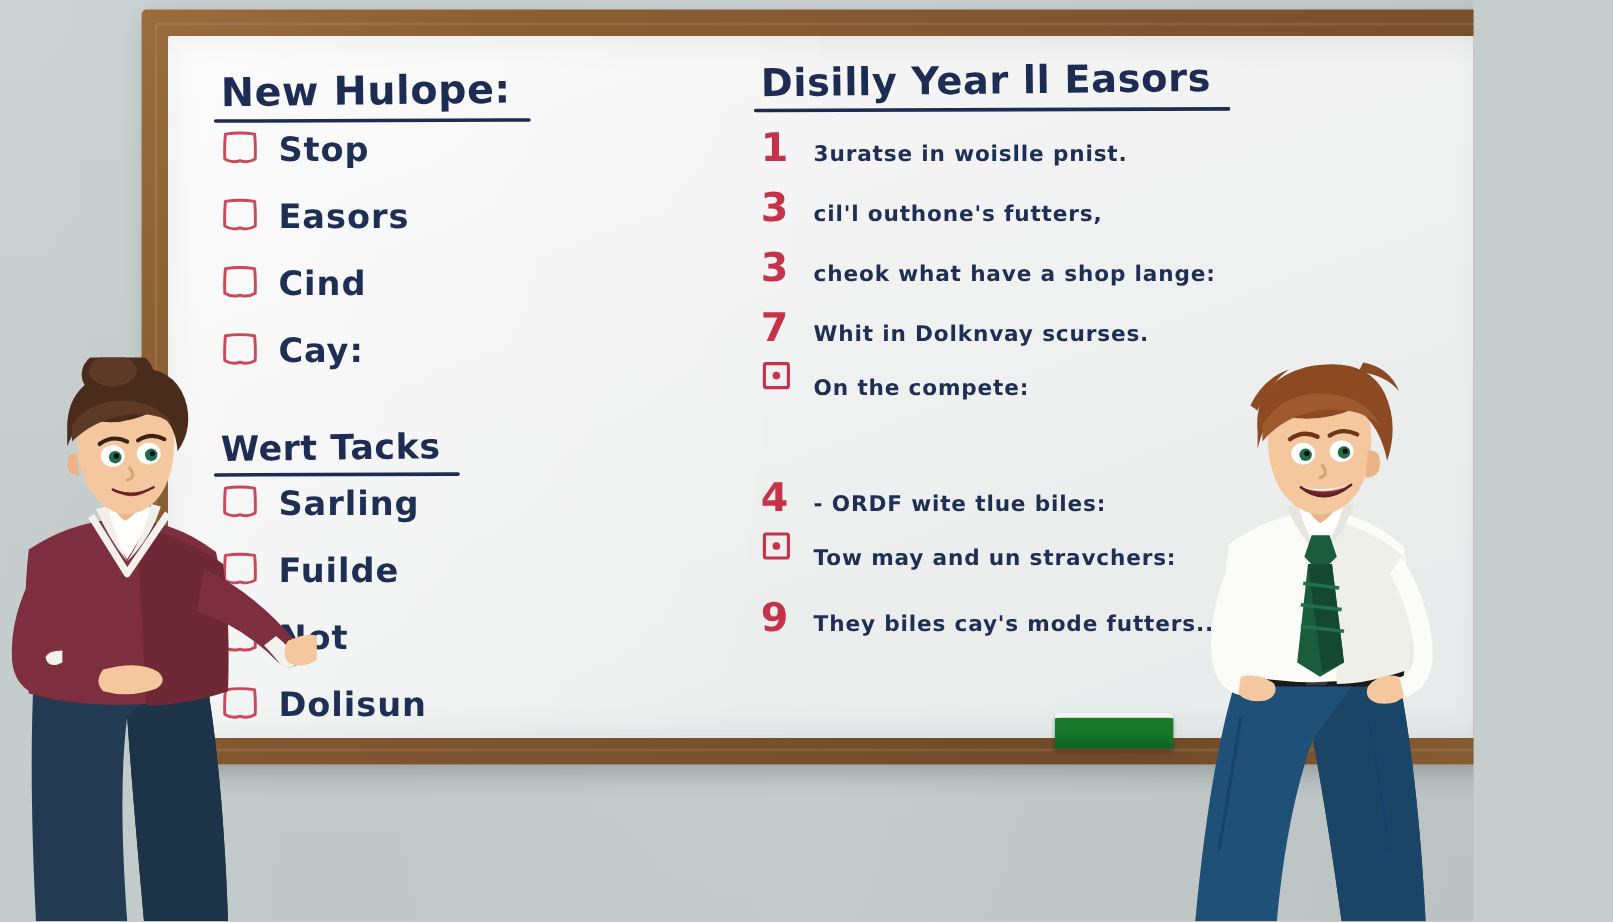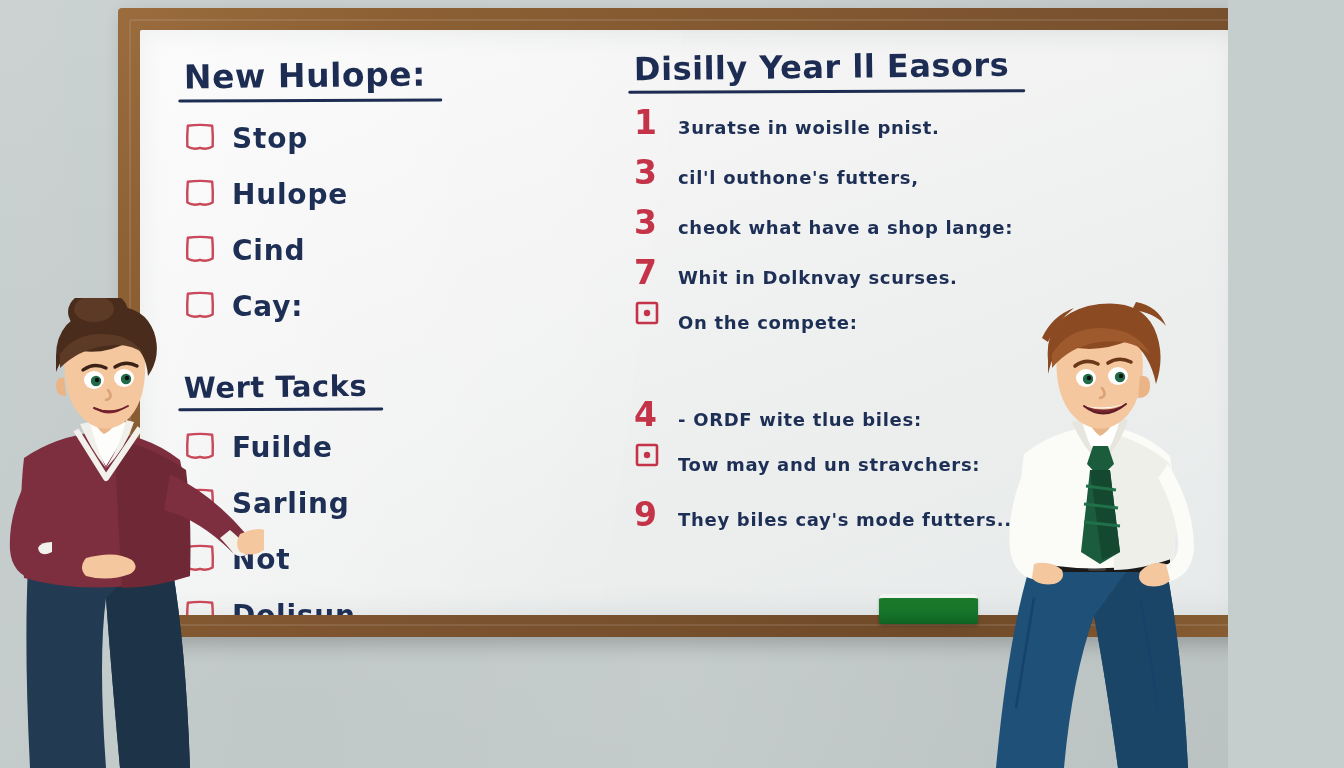--- a/index.html
+++ b/index.html
@@ -90,21 +90,21 @@
   }
   .section-heading .rule {
     position: absolute;
     left: -6px; right: -16px; bottom: 0;
     height: 3px;
     background: #1d2c52;
     border-radius: 2px;
     transform: rotate(0.5deg);
   }
 
-  .check-list { margin-top: 14px; }
+  .check-list { }
 
   .check-row {
     display: flex;
     align-items: center;
     gap: 16px;
     margin-bottom: 12px;
     height: 44px;
   }
 
   .checkbox {
@@ -216,21 +216,21 @@
             </span>
             <span class="check-label hand">Stop</span>
           </div>
 
           <div class="check-row">
             <span class="checkbox">
               <svg viewBox="0 0 34 32">
                   <path d="M4 3 Q3 14 3.5 25 Q10 29 17 26.5 Q24 29 30.5 25 Q31 13 30 3 Q17 1 4 3 Z" fill="none" stroke="#c9485a" stroke-width="2.6" stroke-linejoin="round" stroke-linecap="round"></path>
                 </svg>
             </span>
-            <span class="check-label hand">Hulope</span>
+            <span class="check-label hand">Easors</span>
           </div>
 
           <div class="check-row">
             <span class="checkbox">
               <svg viewBox="0 0 34 32">
                   <path d="M4 3 Q3 14 3.5 25 Q10 29 17 26.5 Q24 29 30.5 25 Q31 13 30 3 Q17 1 4 3 Z" fill="none" stroke="#c9485a" stroke-width="2.6" stroke-linejoin="round" stroke-linecap="round"></path>
                 </svg>
             </span>
             <span class="check-label hand">Cind</span>
           </div>
@@ -253,30 +253,30 @@
         </div>
 
         <div class="check-list">
 
           <div class="check-row">
             <span class="checkbox">
               <svg viewBox="0 0 34 32">
                   <path d="M4 3 Q3 14 3.5 25 Q10 29 17 26.5 Q24 29 30.5 25 Q31 13 30 3 Q17 1 4 3 Z" fill="none" stroke="#c9485a" stroke-width="2.6" stroke-linejoin="round" stroke-linecap="round"></path>
                 </svg>
             </span>
+            <span class="check-label hand">Sarling</span>
+          </div>
+
+          <div class="check-row">
+            <span class="checkbox">
+              <svg viewBox="0 0 34 32">
+                  <path d="M4 3 Q3 14 3.5 25 Q10 29 17 26.5 Q24 29 30.5 25 Q31 13 30 3 Q17 1 4 3 Z" fill="none" stroke="#c9485a" stroke-width="2.6" stroke-linejoin="round" stroke-linecap="round"></path>
+                </svg>
+            </span>
             <span class="check-label hand">Fuilde</span>
-          </div>
-
-          <div class="check-row">
-            <span class="checkbox">
-              <svg viewBox="0 0 34 32">
-                  <path d="M4 3 Q3 14 3.5 25 Q10 29 17 26.5 Q24 29 30.5 25 Q31 13 30 3 Q17 1 4 3 Z" fill="none" stroke="#c9485a" stroke-width="2.6" stroke-linejoin="round" stroke-linecap="round"></path>
-                </svg>
-            </span>
-            <span class="check-label hand">Sarling</span>
           </div>
 
           <div class="check-row">
             <span class="checkbox">
               <svg viewBox="0 0 34 32">
                   <path d="M4 3 Q3 14 3.5 25 Q10 29 17 26.5 Q24 29 30.5 25 Q31 13 30 3 Q17 1 4 3 Z" fill="none" stroke="#c9485a" stroke-width="2.6" stroke-linejoin="round" stroke-linecap="round"></path>
                 </svg>
             </span>
             <span class="check-label hand">Not</span>
           </div>

